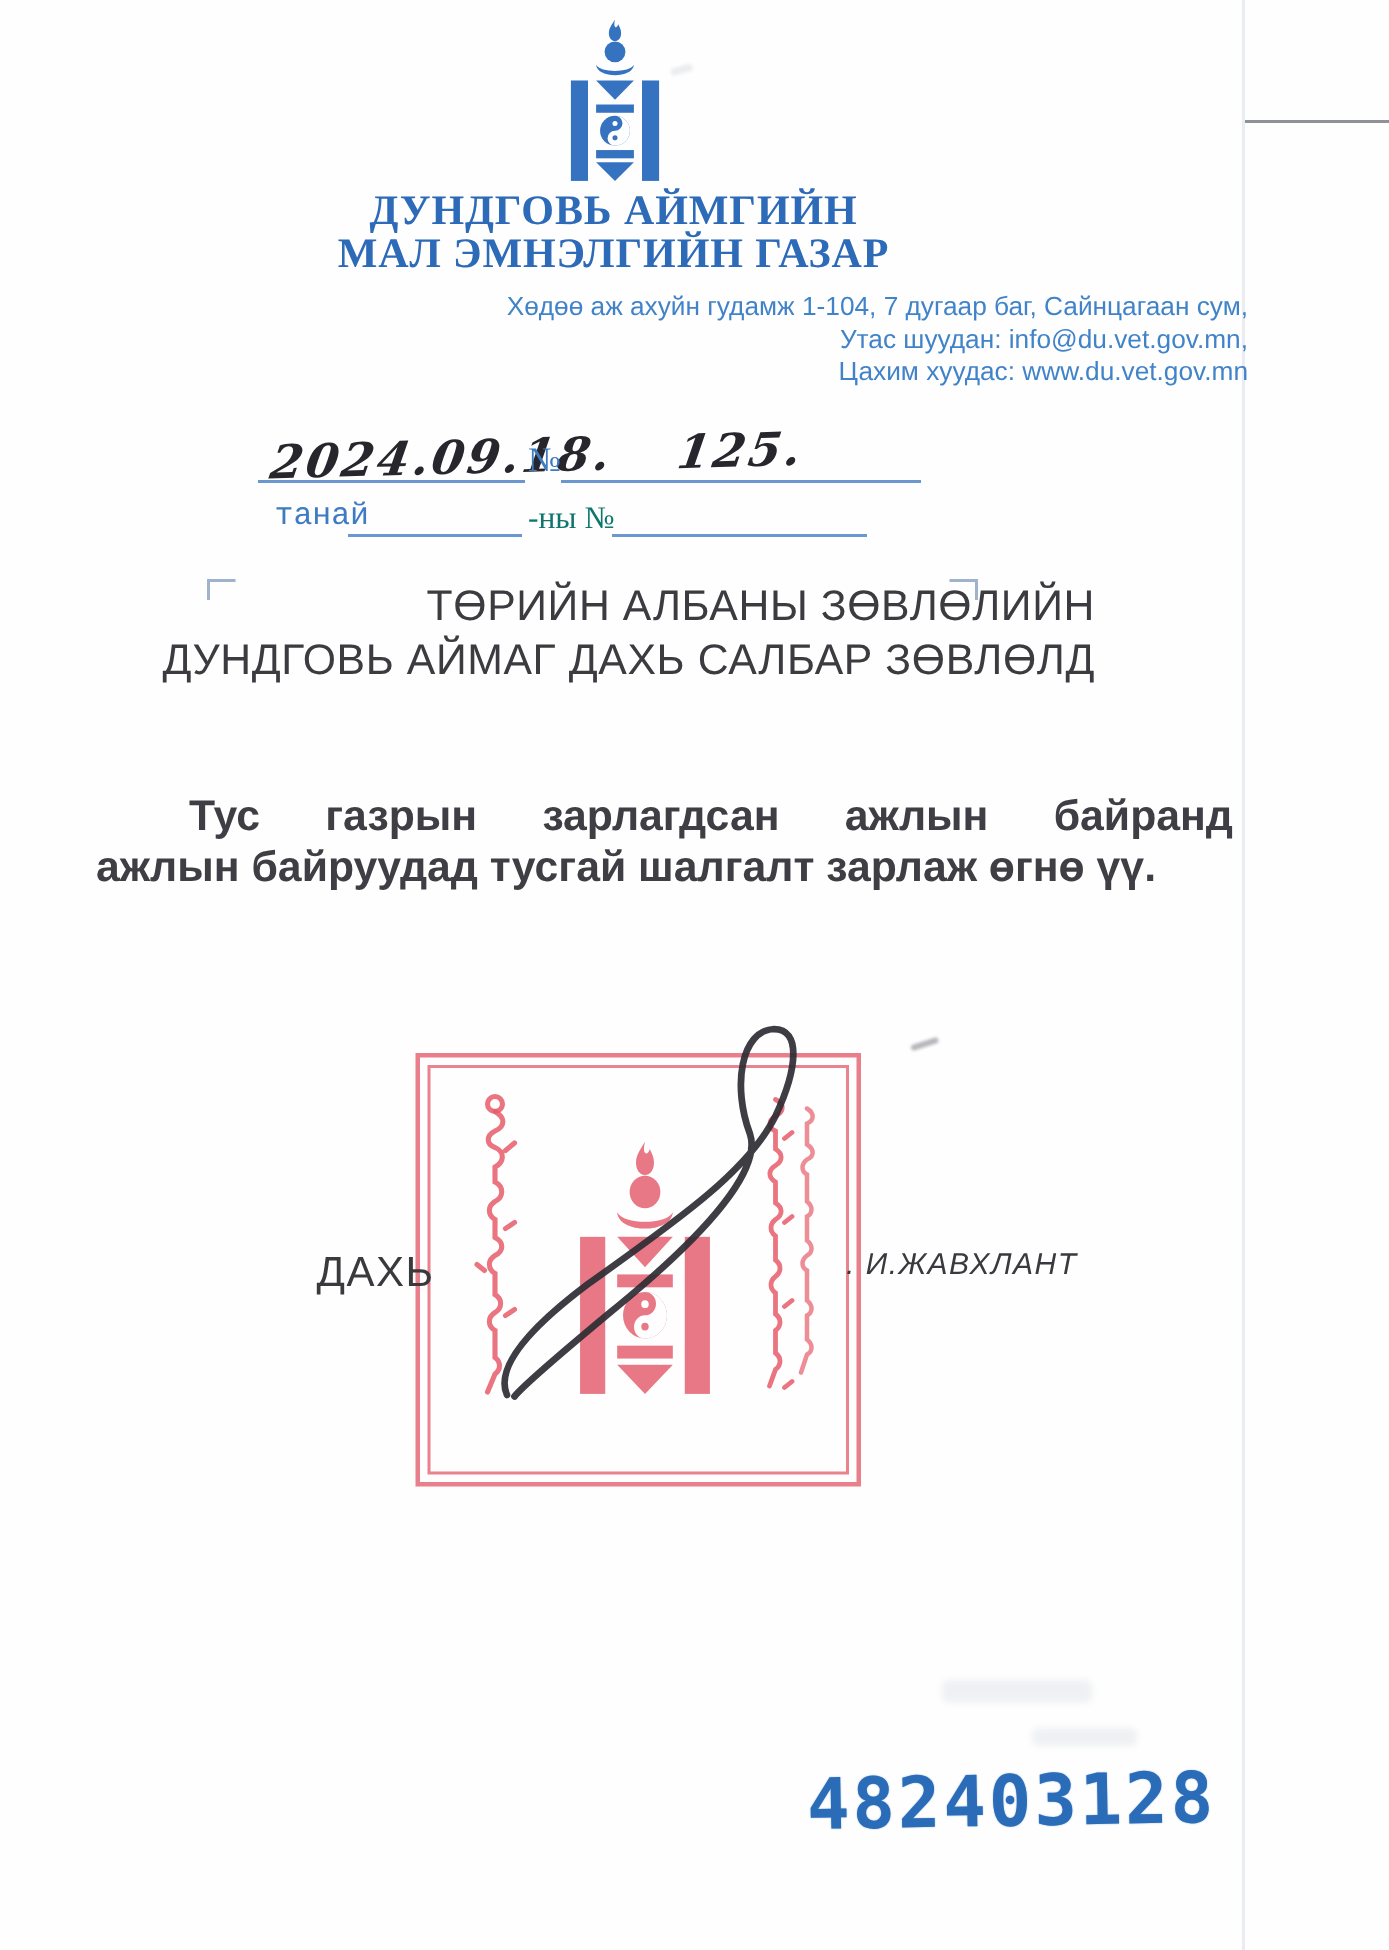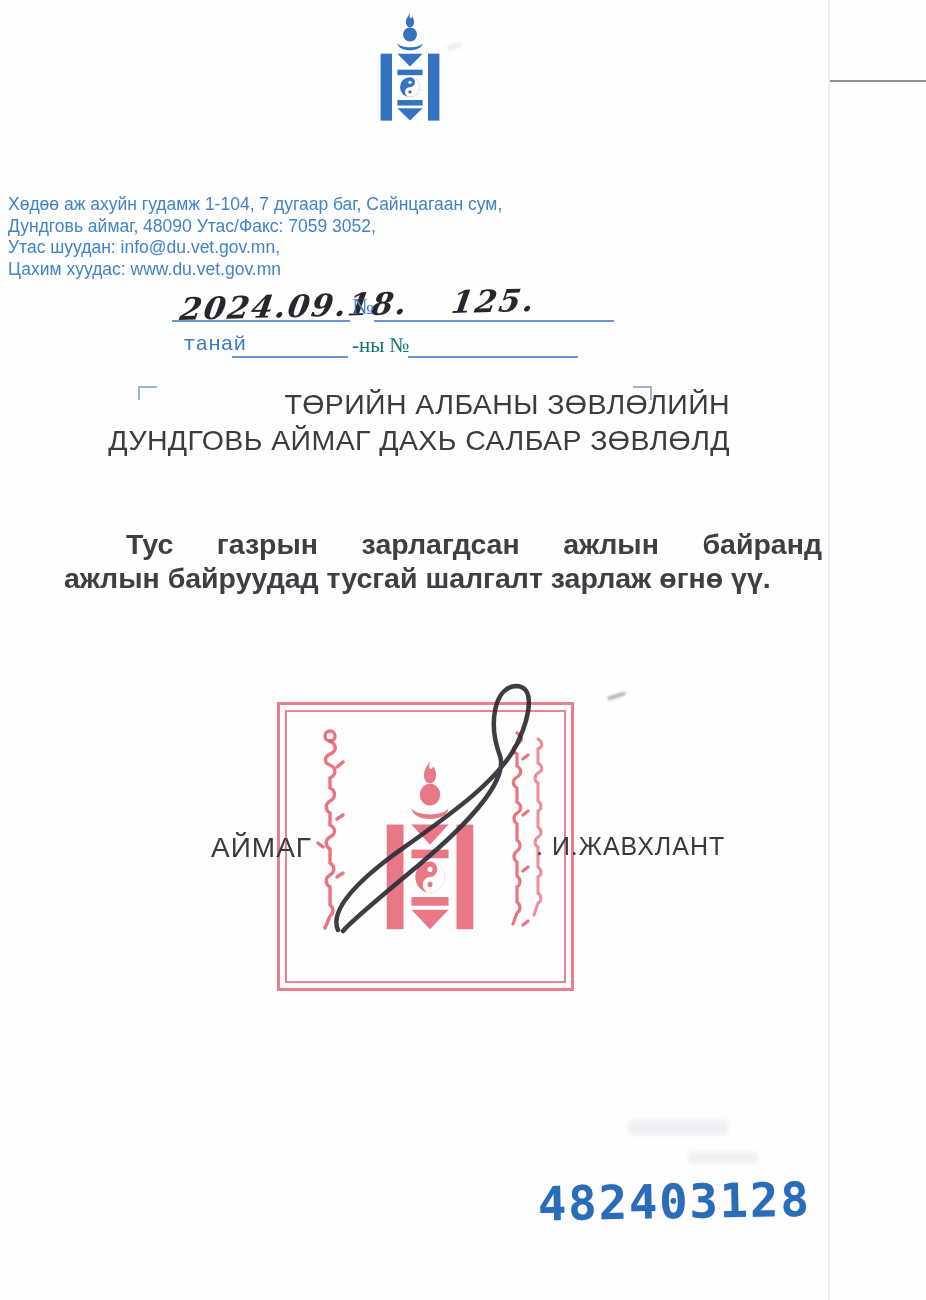--- a/index.html
+++ b/index.html
@@ -19,21 +19,21 @@
   .smudge.s2 { left:607px; top:694px; width:19px; height:4px; opacity:.5; transform:rotate(-18deg); background:#70707a; }
   .ghost { position:absolute; background:#b9c2cf; opacity:.22; filter:blur(2px); border-radius:4px; }
   .ghost.g1 { left:628px; top:1120px; width:100px; height:15px; }
   .ghost.g2 { left:688px; top:1152px; width:70px; height:12px; }
 
   
   .emblem { position:absolute; left:374px; top:13px; }
   .org-title { position:absolute; left:0; top:126px; width:818px; text-align:center;
     font-family:"Liberation Serif", serif; font-weight:bold; color:#2d6ab8;
     font-size:28px; line-height:29px; letter-spacing:.6px; }
-  .address { position:absolute; left:8px; top:194px; width:824px; text-align:left;
+  .address { position:absolute; left:8px; top:194px; width:824px; text-align:right;
     color:#4183c9; font-size:17.5px; line-height:21.5px; font-weight:500; }
   .uline { position:absolute; border-bottom:2px solid #6a97cd; height:2px; }
   .u1 { left:172px; top:320px; width:178px; }
   .u2 { left:374px; top:320px; width:240px; }
   .u3 { left:232px; top:356px; width:116px; }
   .u4 { left:408px; top:356px; width:170px; }
   .hand { position:absolute; font-family:"DejaVu Serif", serif; font-style:italic;
     font-weight:600; color:#26262c; transform:skewX(-10deg) rotate(-1.5deg);
     letter-spacing:2px; }
   .hand-date { left:181px; top:288px; font-size:31px; }
@@ -64,22 +64,22 @@
     border:3px solid rgba(224,78,94,0.72); }
   .stamp-inner { position:absolute; left:5px; top:5px; right:5px; bottom:5px;
     border:2px solid rgba(224,78,94,0.7); }
   .stamp svg { position:absolute; }
   .stamp-soyombo { left:97px; top:56px; }
   .script-left { left:33px; top:22px; }
   .script-r1 { left:224px; top:24px; }
   .script-r2 { left:247px; top:30px; }
   .sig-title { position:absolute; left:211px; top:832px; font-size:28px; color:#39393e;
     letter-spacing:1px; }
-  .sig-name  { position:absolute; left:536px; top:832px; font-size:25px; color:#39393e;
-    letter-spacing:1px; }
+  .sig-name  { position:absolute; left:564px; top:832px; font-size:20px; color:#39393e;
+    letter-spacing:1px;font-style:italic; }
   .signature-svg { position:absolute; left:320px; top:668px; }
 
   
   .reg-number { position:absolute; left:538px; top:1174px;
     font-family:"DejaVu Sans Mono", monospace; font-weight:bold; font-size:47px;
     color:#2b6cb8; letter-spacing:2px; transform:rotate(-1deg);
     text-shadow:0 0 1px rgba(43,108,184,.6); }
 </style>
 </head>
 <body>
@@ -104,24 +104,27 @@
       <rect x="19.5" y="47.4" width="21" height="4.6"></rect>
       <circle cx="30" cy="62" r="8.3"></circle>
       <path d="M30 53.7 a8.3 8.3 0 0 1 0 16.6 a4.15 4.15 0 0 1 0 -8.3 a4.15 4.15 0 0 0 0 -8.3 z" fill="#ffffff"></path>
       <circle cx="30" cy="58" r="1.4" fill="#ffffff"></circle>
       <circle cx="30" cy="66" r="1.4" fill="#3573c0"></circle>
       <rect x="19.5" y="72.8" width="21" height="4.6"></rect>
       <path d="M19.5 79.6 L40.5 79.6 L30 90 Z"></path>
     </g>
   </svg>
 
+  <div class="org-title">
+    <div>ДУНДГОВЬ АЙМГИЙН</div>
+    <div>МАЛ ЭМНЭЛГИЙН ГАЗАР</div>
+  </div>
 
   <div class="address">
     <div>Хөдөө аж ахуйн гудамж 1-104, 7 дугаар баг, Сайнцагаан сум,</div>
-    <div>Дундговь аймаг, 48090 Утас/Факс: 7059 3052,</div>
     <div>Утас шуудан: info@du.vet.gov.mn,</div>
     <div>Цахим хуудас: www.du.vet.gov.mn</div>
   </div>
 
   <div class="uline u1"></div>
   <div class="uline u2"></div>
   <div class="uline u3"></div>
   <div class="uline u4"></div>
   <div class="hand hand-date">2024.09.18.</div>
   <div class="no-sign">№</div>
@@ -187,18 +190,18 @@
   <svg class="signature-svg" width="260" height="286" viewBox="320 668 260 286">
     <path d="M 338 930
              C 330 912, 352 886, 392 856
              C 448 816, 498 782, 517 744
              C 532 712, 534 686, 516 686
              C 494 687, 488 724, 500 756
              C 508 780, 470 822, 420 864
              C 390 889, 352 920, 343 931" stroke="#2c2c33" stroke-width="4.5" fill="none" stroke-linecap="round" opacity="0.92"></path>
   </svg>
 
-  <div class="sig-title">АЙМАГ</div>
+  <div class="sig-title">ДАХЬ</div>
   <div class="sig-name">. И.ЖАВХЛАНТ</div>
 
   <div class="reg-number">482403128</div>
 
 </div>
 
 </body></html>

